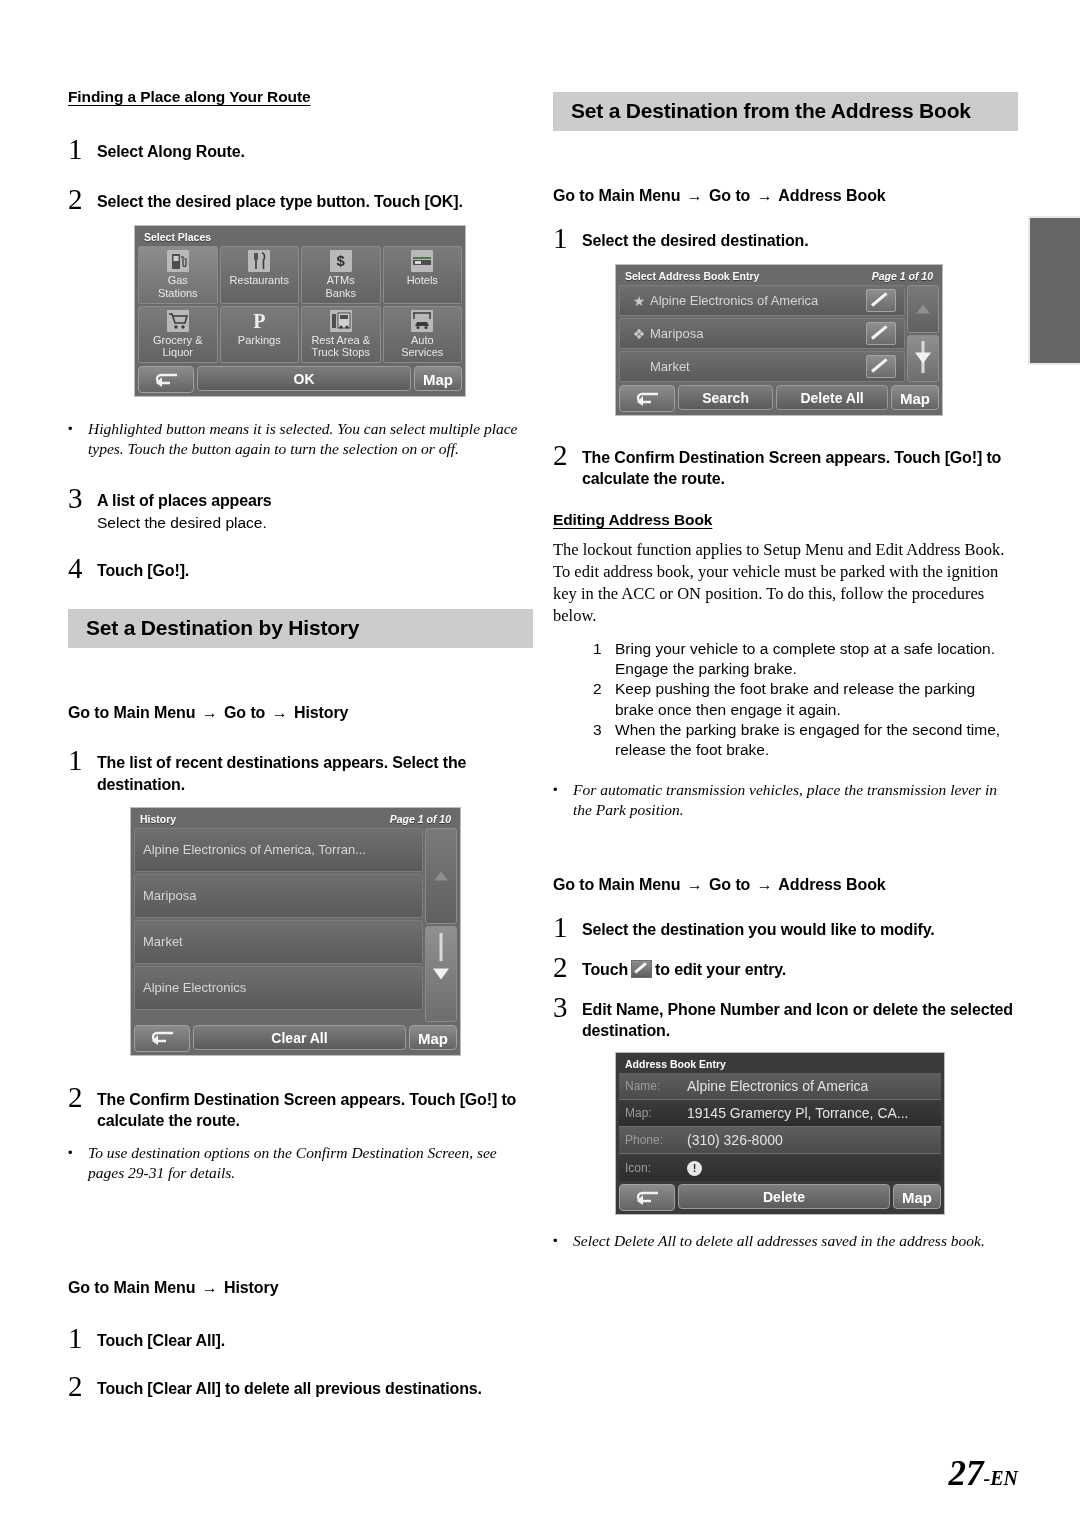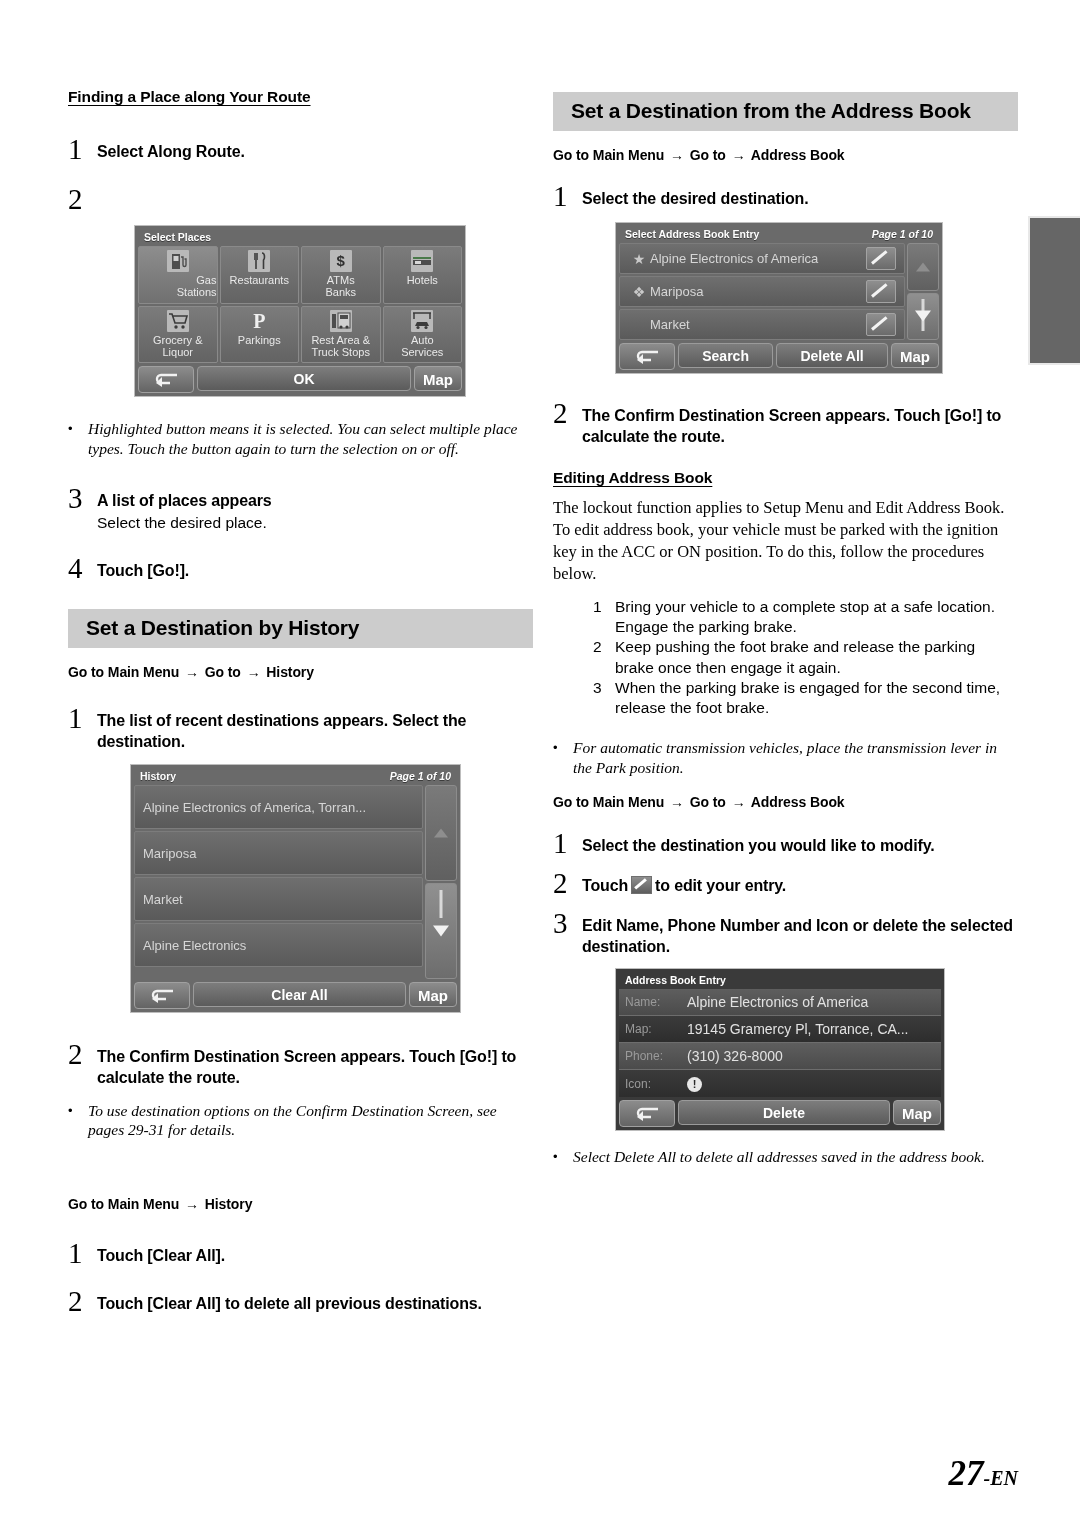--- a/index.html
+++ b/index.html
@@ -51,23 +51,24 @@
     letter-spacing: -0.2px;
   }
   .sub-head {
     font-size: 15.5px;
     font-weight: bold;
     text-decoration: underline;
     text-underline-offset: 3px;
     letter-spacing: -0.1px;
   }
   .path-line {
-    font-size: 14px;
+    font-size: 16px;
     font-weight: bold;
     letter-spacing: -0.1px;
+    margin-top: 40px;
   }
   .path-line .arw { font-weight: normal; padding: 0 2px; }
 
   
   .step {
     display: flex;
     align-items: flex-start;
   }
   .step .num {
     font-family: "Liberation Serif", serif;
@@ -163,21 +164,20 @@
     text-align: center;
     padding: 3px 0 4px;
     color: #e9e9e9;
     font-size: 11px;
     line-height: 1.12;
     box-sizing: border-box;
     min-height: 54px;
   }
   .place-btn.sel {
     background: linear-gradient(#8d8d8d, #707070);
-    text-align: right;
   }
   .pico {
     display: block;
     margin: 0 auto 2px;
     width: 22px;
     height: 22px;
     background: #b9b9b9;
     border-radius: 1px;
     color: #2f2f2f;
     font-size: 15px;
@@ -392,20 +392,21 @@
 
     <div class="step">
       <div class="num">1</div>
       <div class="txt">Select Along Route.</div>
     </div>
 
     <div style="height:26px"></div>
 
     <div class="step">
       <div class="num">2</div>
+      <div class="txt">Select the desired place type button. Touch [OK].</div>
     </div>
 
     <div class="screen" style="width:332px; margin:13px 0 0 66px;">
       <div class="scr-title">Select Places</div>
 
       <div class="places-wrap">
         <div class="places-row">
           <div class="place-btn sel">
             <span class="pico">
               <svg width="22" height="22" viewBox="0 0 22 22">

